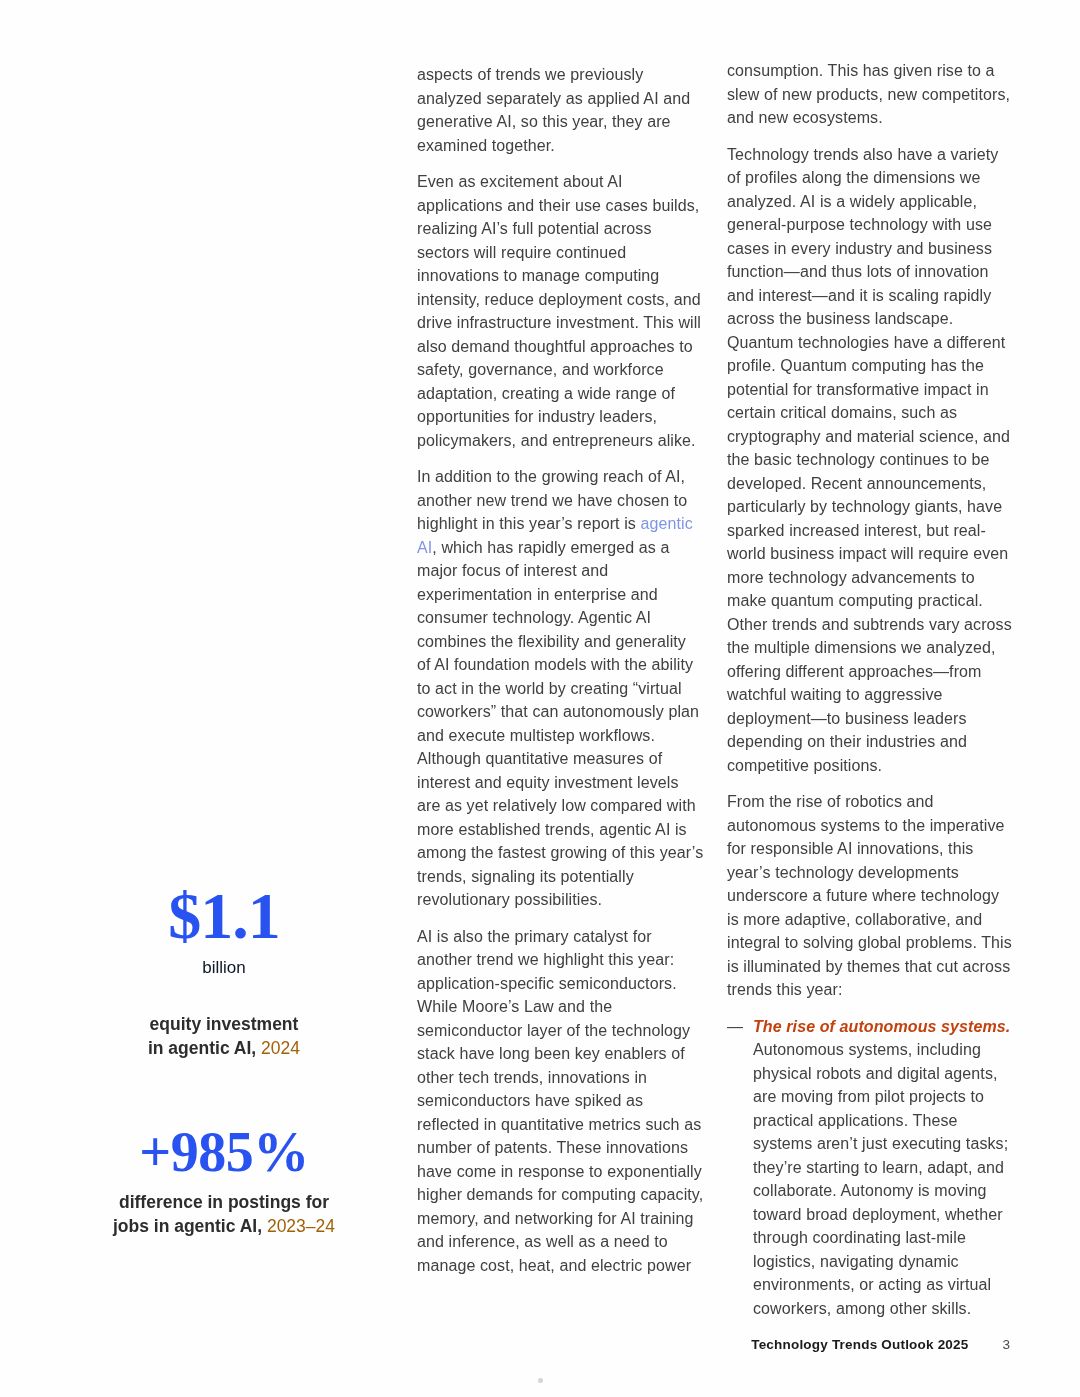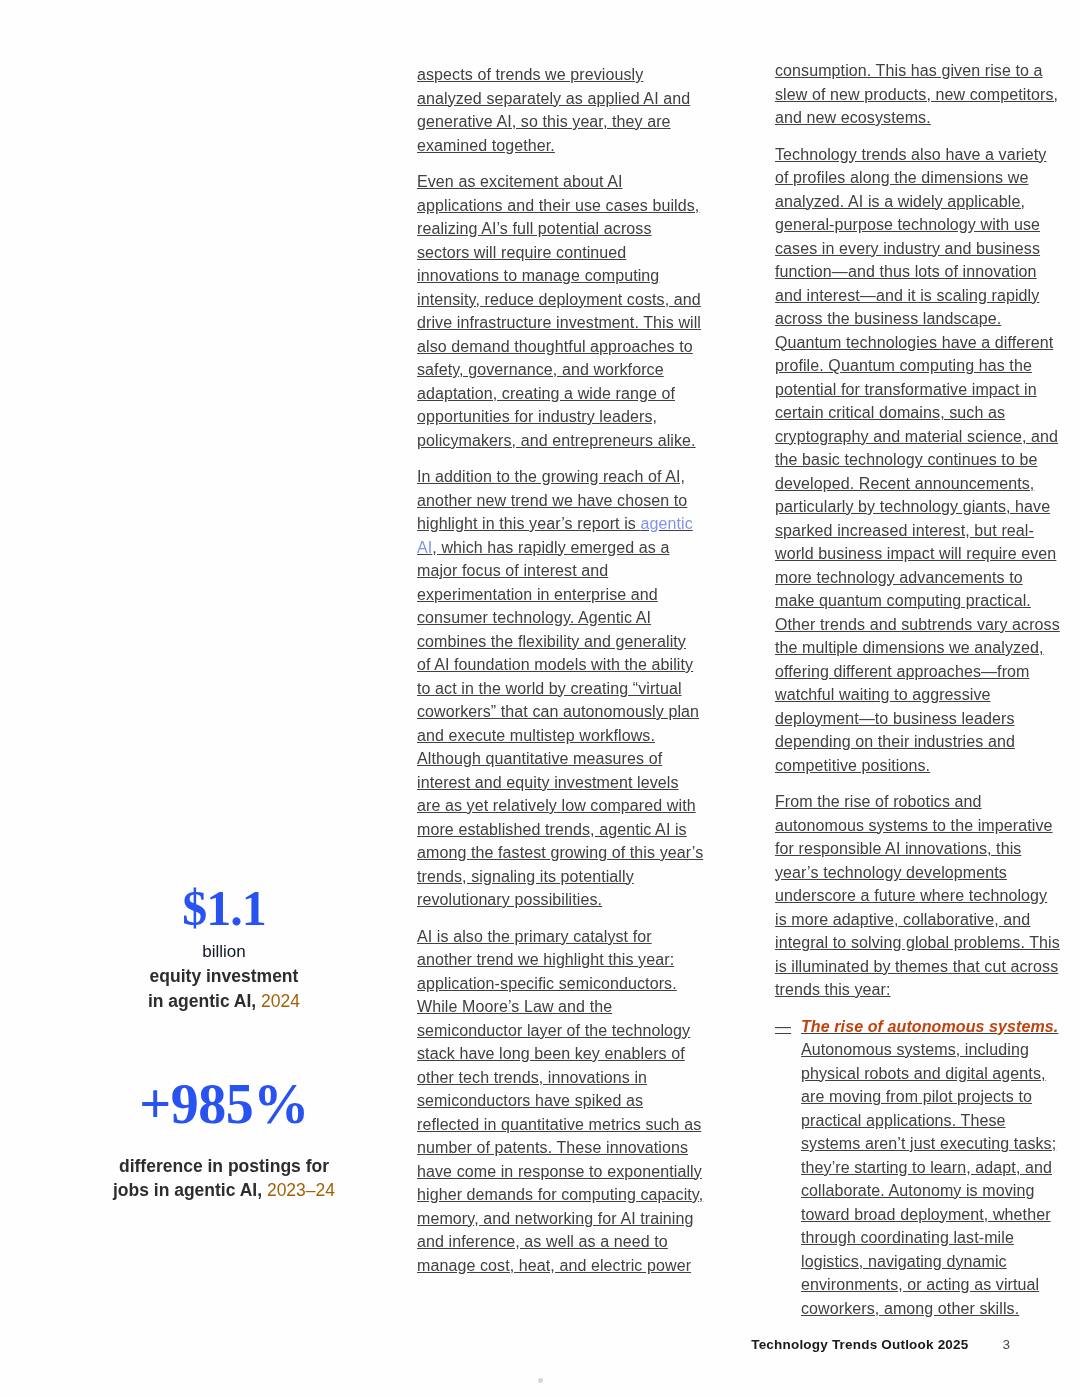--- a/index.html
+++ b/index.html
@@ -13,24 +13,23 @@
     overflow: hidden;
   }
   
   .col {
     position: absolute;
     width: 287px;
     font-size: 16px;
     line-height: 23.5px;
     color: #404040;
     letter-spacing: 0.1px;
-    text-decoration: underline;
   }
   .col-middle { left: 417px; top: 63px; }
-  .col-right  { left: 727px; top: 59px; margin-left: 48px; }
+  .col-right  { left: 727px; top: 59px; }
   .col p { margin: 0 0 13px 0; }
   .col h2 {
     font-family: "Liberation Serif", serif;
     font-size: 22px;
     font-weight: 700;
     color: #161616;
     letter-spacing: 0.2px;
     margin: 10px 0 10px 0;
   }
   .link {
@@ -46,41 +45,42 @@
   
   .stats {
     position: absolute;
     left: 76px; top: 884px;
     width: 296px;
     text-align: center;
   }
   .stat-value {
     font-family: "Liberation Serif", serif;
     font-weight: 700;
-    font-size: 50px;
+    font-size: 66px;
     line-height: 0.98;
     color: #2853f0;
     letter-spacing: -1px;
   }
   .stat-unit {
     font-size: 17px;
     line-height: 24px;
     color: #0f172a;
     margin-top: 7px;
   }
   .stat-label {
     font-size: 17.5px;
     line-height: 24.5px;
     font-weight: 700;
     color: #2d2d2d;
+    margin-top: 32px;
   }
   .stat-label .year { font-weight: 400; color: #a16207; }
   .stat2 { margin-top: 64px; }
   .stat2 .stat-value { font-size: 56px; letter-spacing: -0.5px; }
-  .stat2 .stat-label { margin-top: 22px; }
+  .stat2 .stat-label { margin-top: 10px; }
   
   .footer {
     position: absolute;
     top: 1337px;
     right: 70px;
     display: flex;
     align-items: center;
     gap: 34px;
   }
   .footer-title {

